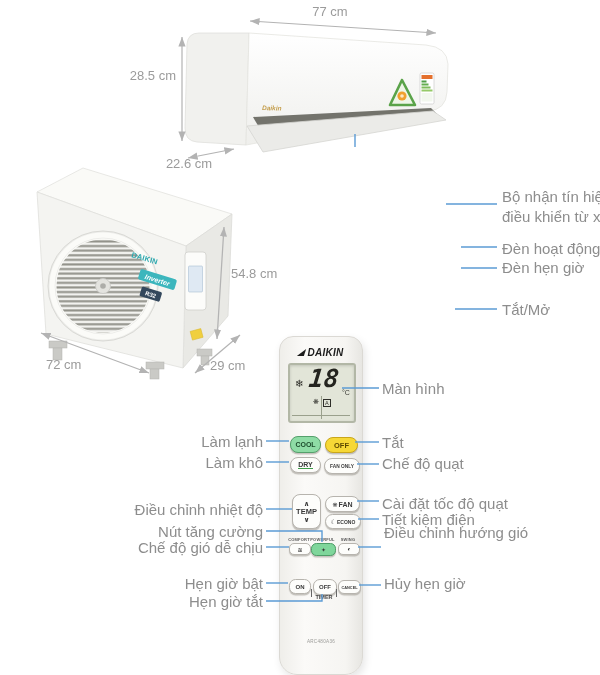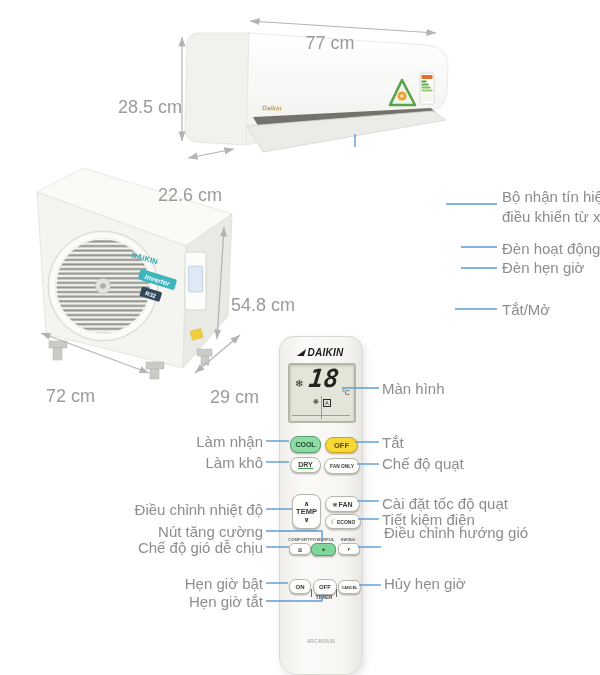--- a/index.html
+++ b/index.html
@@ -1,20 +1,20 @@
 <!DOCTYPE html>
 <html><head>
 <meta charset="utf-8">
 <style>
   html,body{margin:0;padding:0;background:#fff;}
   #stage{position:relative;width:600px;height:675px;background:#fff;overflow:hidden;
          font-family:"Liberation Sans","DejaVu Sans",sans-serif;}
   .abs{position:absolute;}
   .lbl{position:absolute;font-size:15px;color:#8d8d8d;line-height:17px;white-space:nowrap;}
-  .dim{position:absolute;font-size:18px;color:#9b9b9b;white-space:nowrap;margin-top:29px;}
+  .dim{position:absolute;font-size:13px;color:#9b9b9b;white-space:nowrap;}
   .ctr{text-align:center;}
   .rt{text-align:right;}
   
   .panel{position:absolute;left:368px;top:173px;width:117px;height:153px;background:#f1f1f1;}
   .receiver{position:absolute;left:51px;top:5px;width:52px;height:53px;border-radius:7px;
             background:linear-gradient(160deg,#dfe8ea,#d1dcdf);border:1px solid #c6d2d5;}
   .ledpill{position:absolute;width:18px;height:8px;border-radius:4px;background:#3d3d3d;}
   .opmark{position:absolute;left:62px;top:70px;width:2px;height:10px;background:#4a4a4a;}
   .clock{position:absolute;left:55px;top:90px;width:11px;height:11px;border:1.3px solid #4a4a4a;border-radius:50%;}
   .clock i{position:absolute;background:#4a4a4a;}
@@ -212,21 +212,21 @@
     <div class="btn" style="left:9px;top:242px;width:20px;height:13px;border-radius:6.5px;font-size:6px">ON</div>
     <div class="btn" style="left:33px;top:242px;width:22px;height:14px;border-radius:7px;font-size:6px">OFF</div>
     <div class="btn" style="left:58px;top:243px;width:21px;height:12px;border-radius:6px;font-size:3.9px">CANCEL</div>
     <span class="tick" style="left:31px;top:252px"></span>
     <span class="tick" style="left:56px;top:252px"></span>
     <div class="timer">TIMER</div>
 
     <div class="model">ARC480A36</div>
   </div>
 
-  <div class="lbl rt" style="left:103px;top:433px;width:160px">Làm nhận</div>
+  <div class="lbl rt" style="left:103px;top:433px;width:160px">Làm lạnh</div>
   <div class="lbl rt" style="left:103px;top:454px;width:160px">Làm khô</div>
   <div class="lbl rt" style="left:83px;top:501px;width:180px">Điều chỉnh nhiệt độ</div>
   <div class="lbl rt" style="left:83px;top:539px;width:180px">Chế độ gió dễ chịu</div>
   <div class="lbl rt" style="left:103px;top:523px;width:160px">Nút tăng cường</div>
   <div class="lbl rt" style="left:103px;top:575px;width:160px">Hẹn giờ bật</div>
   <div class="lbl rt" style="left:103px;top:593px;width:160px">Hẹn giờ tắt</div>
 
   <div class="lbl" style="left:382px;top:380px">Màn hình</div>
   <div class="lbl" style="left:382px;top:434px">Tắt</div>
   <div class="lbl" style="left:382px;top:455px">Chế độ quạt</div>

